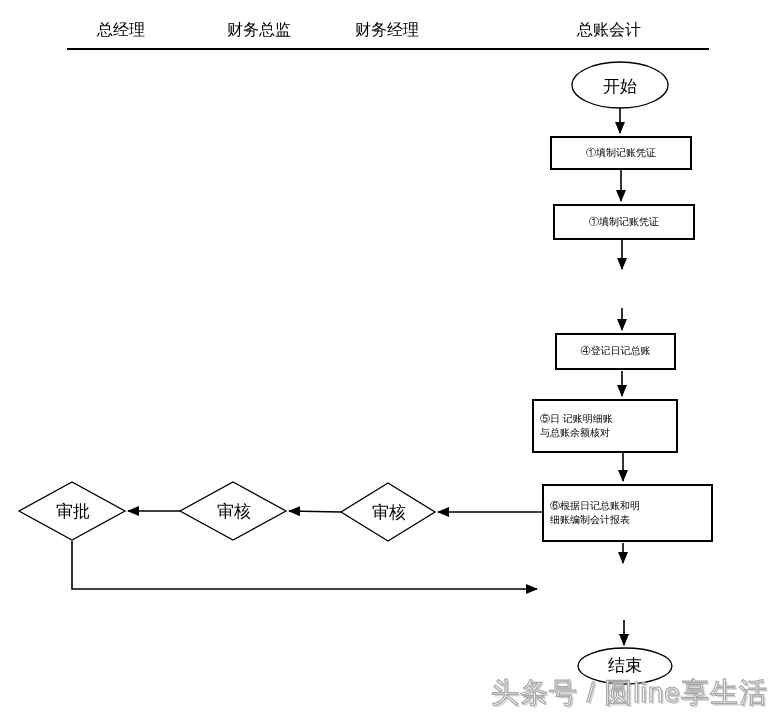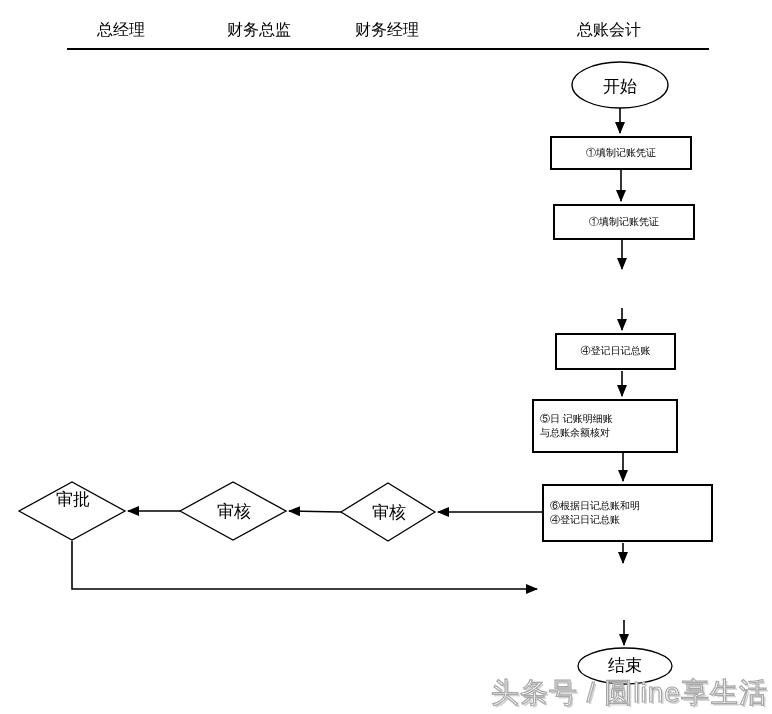--- a/index.html
+++ b/index.html
@@ -73,25 +73,25 @@
     <polyline points="72,541 72,589 537,589" fill="none" stroke="#000" stroke-width="1.6" marker-end="url(#arw)"></polyline>
     <line x1="623" y1="543" x2="623" y2="563" stroke="#000" stroke-width="1.6" marker-end="url(#arw)"></line>
     <line x1="624" y1="620" x2="624" y2="645" stroke="#000" stroke-width="1.6" marker-end="url(#arw)"></line>
   </svg>
 
   <div class="shape-label" style="left:620px; top:86px">开始</div>
   <div class="shape-label" style="left:625px; top:665px">结束</div>
 
   <div class="shape-label" style="left:389px; top:512px">审核</div>
   <div class="shape-label" style="left:234px; top:511px">审核</div>
-  <div class="shape-label" style="left:73px;  top:499px">审批</div>
+  <div class="shape-label" style="left:73px;  top:511px">审批</div>
 
   <div class="node center" style="left:550px; top:136px; width:142px; height:34px">①填制记账凭证</div>
   <div class="node center" style="left:553px; top:204px; width:142px; height:36px">①填制记账凭证</div>
   <div class="node center" style="left:555px; top:333px; width:121px; height:37px">④登记日记总账</div>
   <div class="node multi" style="left:532px; top:399px; width:146px; height:54px">⑤日 记账明细账
 与总账余额核对</div>
   <div class="node multi" style="left:542px; top:484px; width:171px; height:58px">⑥根据日记总账和明
-④登记日记总账</div>
+细账编制会计报表</div>
 
   <div class="watermark">头条号 / 圆line享生活</div>
 
 </div>
 
 </body></html>

